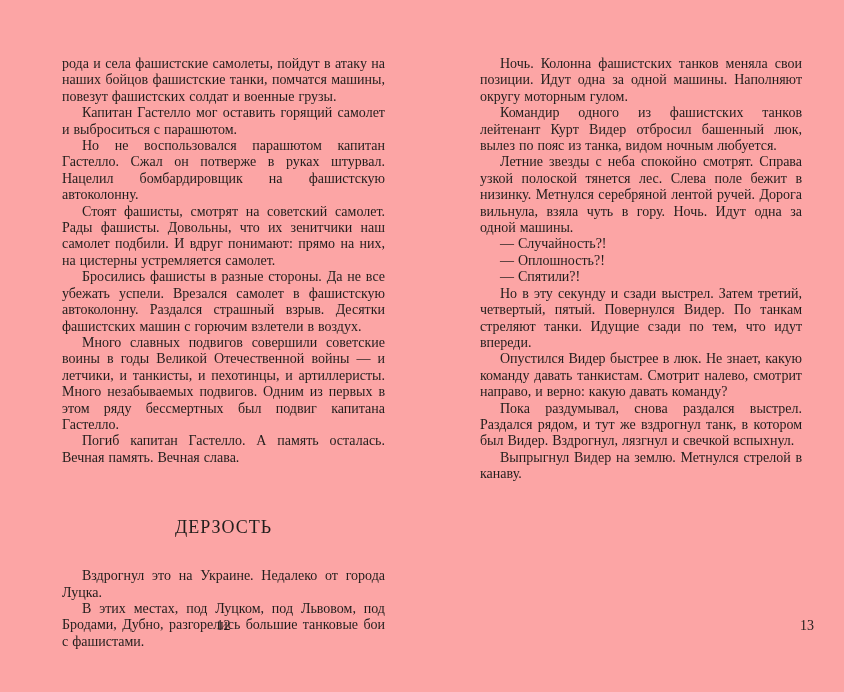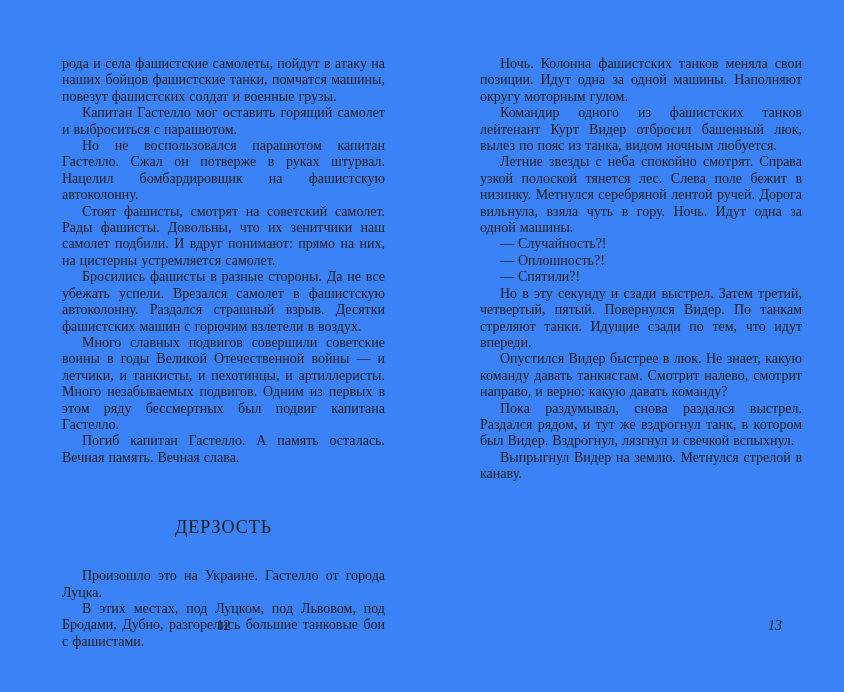--- a/index.html
+++ b/index.html
@@ -4,21 +4,21 @@
 <style>
   html, body {
     margin: 0;
     padding: 0;
     background: #ffffff;
   }
   #spread {
     position: relative;
     width: 844px;
     height: 692px;
-    background: #3b82f6;
+    background: #fca5a5;
     overflow: hidden;
     font-family: "Liberation Serif", "DejaVu Serif", serif;
     color: #211e1c;
   }
   .page-column {
     position: absolute;
     top: 56px;
   }
   #left-column  { left: 62px;  width: 323px; }
   #right-column { left: 480px; width: 322px; }
@@ -43,40 +43,40 @@
     line-height: 20px;
   }
 
   .pagenum {
     position: absolute;
     top: 618px;
     font-size: 14px;
     line-height: 16px;
   }
   #pagenum-left  { left: 62px;  width: 323px; text-align: center; }
-  #pagenum-right { left: 460px; width: 322px; text-align: right; font-style: italic; }
+  #pagenum-right { left: 492px; width: 322px; text-align: right; }
 </style>
 </head>
 <body>
 
 <div id="spread">
 
   <div id="left-column" class="page-column">
     <div>
         <p class="para no-indent">рода и села фашистские самолеты, пойдут в атаку на наших бойцов фашистские танки, помчатся машины, повезут фашистских солдат и военные грузы.</p>
         <p class="para">Капитан Гастелло мог оставить горящий самолет и выброситься с парашютом.</p>
         <p class="para">Но не воспользовался парашютом капитан Гастелло. Сжал он потверже в руках штурвал. Нацелил бомбардировщик на фашистскую автоколонну.</p>
         <p class="para">Стоят фашисты, смотрят на советский самолет. Рады фашисты. Довольны, что их зенитчики наш самолет подбили. И вдруг понимают: прямо на них, на цистерны устремляется самолет.</p>
         <p class="para">Бросились фашисты в разные стороны. Да не все убежать успели. Врезался самолет в фашистскую автоколонну. Раздался страшный взрыв. Десятки фашистских машин с горючим взлетели в воздух.</p>
         <p class="para">Много славных подвигов совершили советские воины в годы Великой Отечественной войны — и летчики, и танкисты, и пехотинцы, и артиллеристы. Много незабываемых подвигов. Одним из первых в этом ряду бессмертных был подвиг капитана Гастелло.</p>
         <p class="para">Погиб капитан Гастелло. А память осталась. Вечная память. Вечная слава.</p>
       </div>
     <h2 class="story-heading">ДЕРЗОСТЬ</h2>
     <div>
-        <p class="para">Произошло это на Украине. Гастелло от города Луцка.</p>
+        <p class="para">Вздрогнул это на Украине. Недалеко от города Луцка.</p>
         <p class="para">В этих местах, под Луцком, под Львовом, под Бродами, Дубно, разгорелись большие танковые бои с фашистами.</p>
       </div>
   </div>
 
   <div id="right-column" class="page-column">
     <div>
         <p class="para">Ночь. Колонна фашистских танков меняла свои позиции. Идут одна за одной машины. Наполняют округу моторным гулом.</p>
         <p class="para">Командир одного из фашистских танков лейтенант Курт Видер отбросил башенный люк, вылез по пояс из танка, видом ночным любуется.</p>
         <p class="para">Летние звезды с неба спокойно смотрят. Справа узкой полоской тянется лес. Слева поле бежит в низинку. Метнулся серебряной лентой ручей. Дорога вильнула, взяла чуть в гору. Ночь. Идут одна за одной машины.</p>
         <p class="para">— Случайность?!</p>

